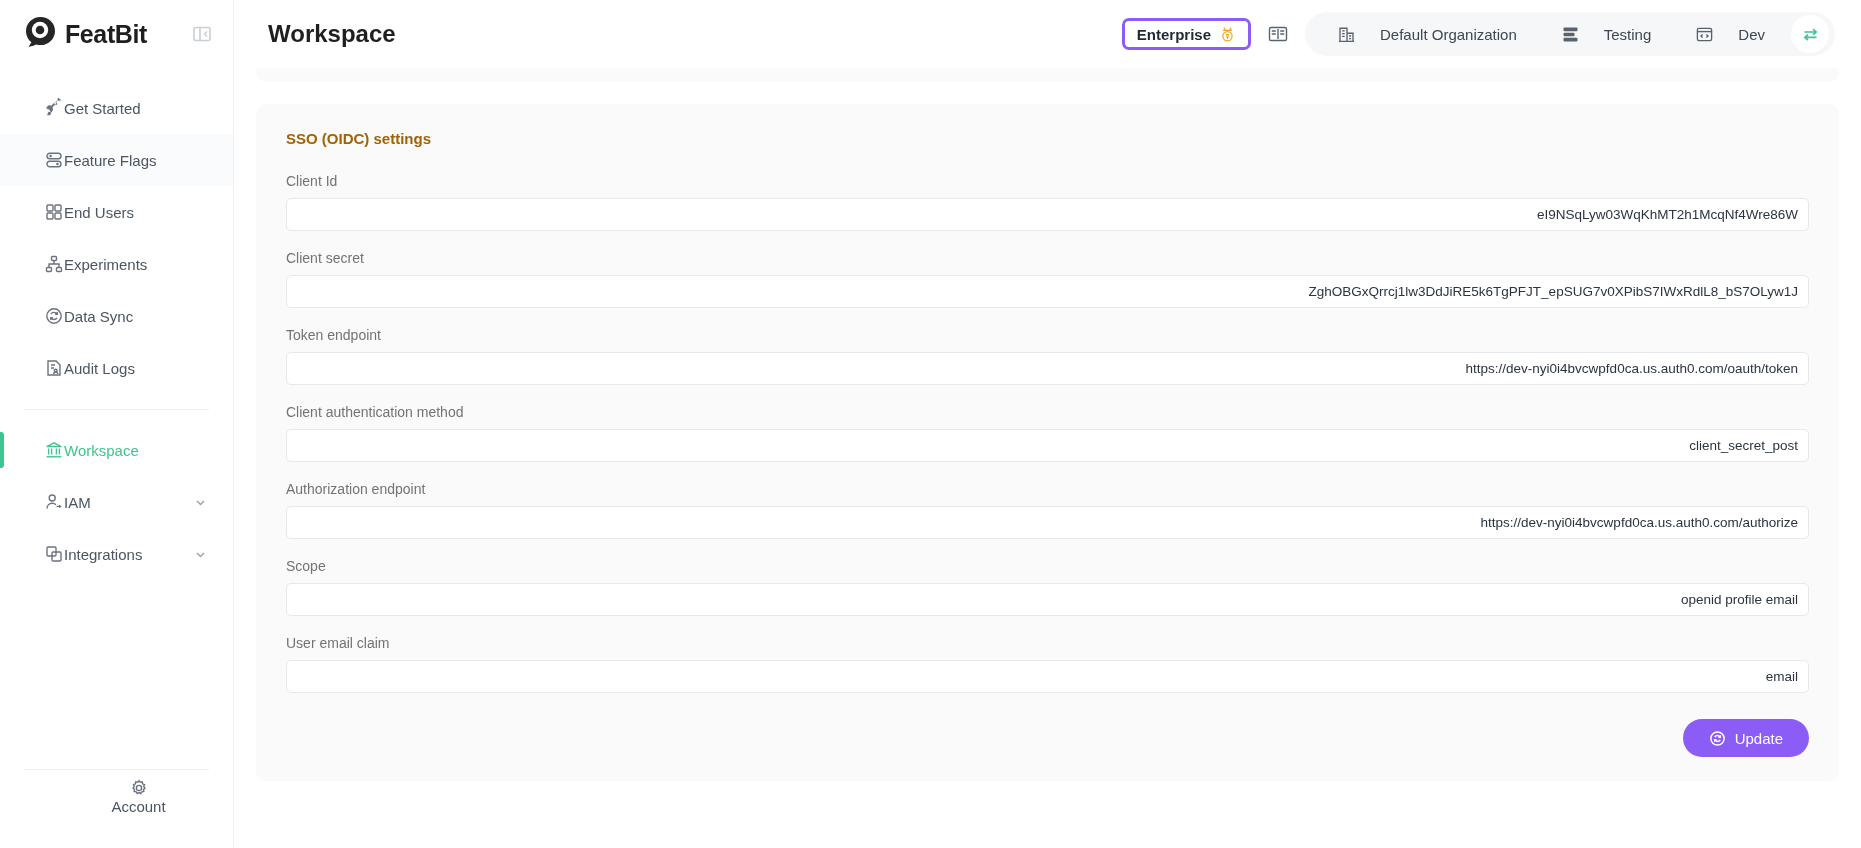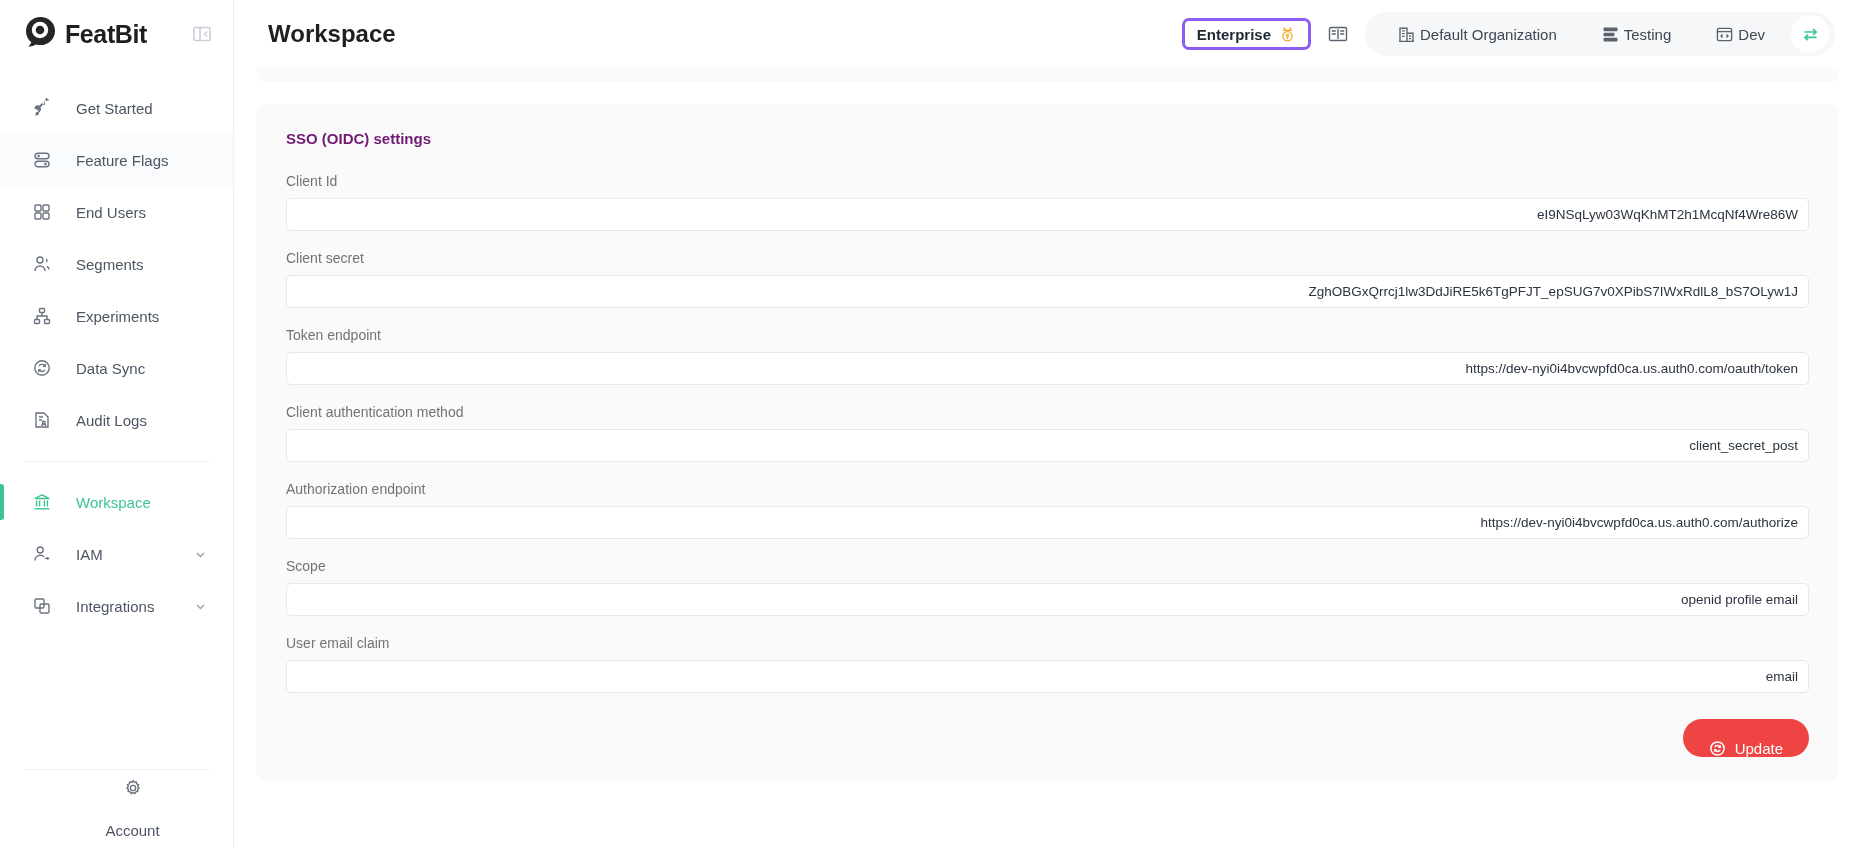--- a/index.html
+++ b/index.html
@@ -30,21 +30,21 @@
     letter-spacing: -0.4px;
   }
   .collapse-btn {
     margin-left: auto; width: 26px; height: 26px;
     display: flex; align-items: center; justify-content: center;
     color: #c9ced6; cursor: pointer;
   }
   .nav { margin-top: 14px; display: flex; flex-direction: column; }
   .nav-item {
     height: 52px; display: flex; align-items: center;
-    padding-left: 32px; gap: 24px; cursor: pointer;
+    padding-left: 44px; cursor: pointer;
     color: #4b5563; font-size: 15px; position: relative;
   }
   .nav-item .ico {
     width: 20px; height: 20px; flex: 0 0 20px;
     display: flex; align-items: center; justify-content: center;
     color: #6b7280;
   }
   .nav-item.hl { background: #fafbfc; }
   .nav-item.active { color: #3ec490; }
   .nav-item.active .ico { color: #3ec490; }
@@ -78,21 +78,21 @@
   .plan-badge .medal { color: #f5a623; display: flex; }
   .docs-btn {
     width: 54px; height: 40px; display: flex; align-items: center; justify-content: center;
     color: #59636e; cursor: pointer;
   }
   .switcher {
     display: flex; align-items: center; background: #f6f7f9;
     border-radius: 22px; height: 44px; padding: 0 6px 0 10px;
   }
   .sw-item {
-    display: flex; align-items: center; gap: 4px;
+    display: flex; align-items: center; gap: 24px;
     padding: 0 22px; height: 44px; cursor: pointer;
     font-size: 15px; color: #3d4852;
   }
   .sw-item .ico { color: #59636e; display: flex; }
   .sw-swap {
     width: 38px; height: 38px; border-radius: 50%; background: #ffffff;
     display: flex; align-items: center; justify-content: center;
     color: #3ec490; cursor: pointer; margin-left: 4px;
   }
 
@@ -103,41 +103,41 @@
   }
   .card-stub {
     height: 14px; background: #fafafa;
     border-radius: 0 0 10px 10px; margin: 0 0 22px 0;
   }
   .card {
     background: #fafafa; border-radius: 10px;
     padding: 26px 30px 24px 30px;
   }
   .card-title {
-    font-size: 15px; font-weight: bold; color: #701a75;
+    font-size: 15px; font-weight: bold; color: #a16207;
     margin-bottom: 26px;
   }
   .field { margin-bottom: 19px; }
   .field:last-of-type { margin-bottom: 0; }
   .field-label {
     font-size: 14px; color: #737373; margin-bottom: 9px;
   }
   .field-input {
     width: 100%; height: 33px; background: #ffffff;
     border: 1px solid #e6e8ec; border-radius: 5px;
     padding: 0 10px; font-size: 13.5px; color: #2b3440;
     font-family: "Liberation Sans", sans-serif;
     outline: none;
     text-align: right;
   }
   .actions { display: flex; justify-content: flex-end; margin-top: 26px; }
   .update-btn {
-    background: #ef4444; color: #ffffff; border: none;
+    background: #8b5cf6; color: #ffffff; border: none;
     border-radius: 22px; height: 38px; padding: 0 26px;
-    display: flex; align-items: flex-end; gap: 9px;
+    display: flex; align-items: center; gap: 9px;
     font-size: 15px; cursor: pointer;
     font-family: "Liberation Sans", sans-serif;
   }
   .update-btn .ico { display: flex; }
   svg { display: block; }
 </style>
 </head>
 <body>
 
 <div class="app">
@@ -190,30 +190,20 @@
           <svg width="20" height="20" viewBox="0 0 20 20" fill="none" stroke="currentColor" stroke-width="1.4">
             <rect x="3" y="3" width="6" height="6" rx="1"></rect>
             <rect x="11" y="3" width="6" height="6" rx="1"></rect>
             <rect x="3" y="11" width="6" height="6" rx="1"></rect>
             <rect x="11" y="11" width="6" height="6" rx="1"></rect>
           </svg>
         </span>
         <span>End Users</span>
       </div>
 
-      <div class="nav-item">
-        <span class="ico">
-          <svg width="20" height="20" viewBox="0 0 20 20" fill="none" stroke="currentColor" stroke-width="1.4">
-            <circle cx="8" cy="6" r="3"></circle>
-            <path d="M3 17c0-3 2.3-5 5-5s5 2 5 5"></path>
-            <path d="M14 5.2c1 .6 1.3 2 .4 2.9M15 12.5c1.3.6 2 1.6 2.2 3"></path>
-          </svg>
-        </span>
-        <span>Segments</span>
-      </div>
 
       <div class="nav-item">
         <span class="ico">
           <svg width="20" height="20" viewBox="0 0 20 20" fill="none" stroke="currentColor" stroke-width="1.4">
             <rect x="7.5" y="2.5" width="5" height="4" rx="1"></rect>
             <rect x="2.5" y="13.5" width="5" height="4" rx="1"></rect>
             <rect x="12.5" y="13.5" width="5" height="4" rx="1"></rect>
             <path d="M10 6.5v3.5M5 13.5V10h10v3.5"></path>
           </svg>
         </span>

